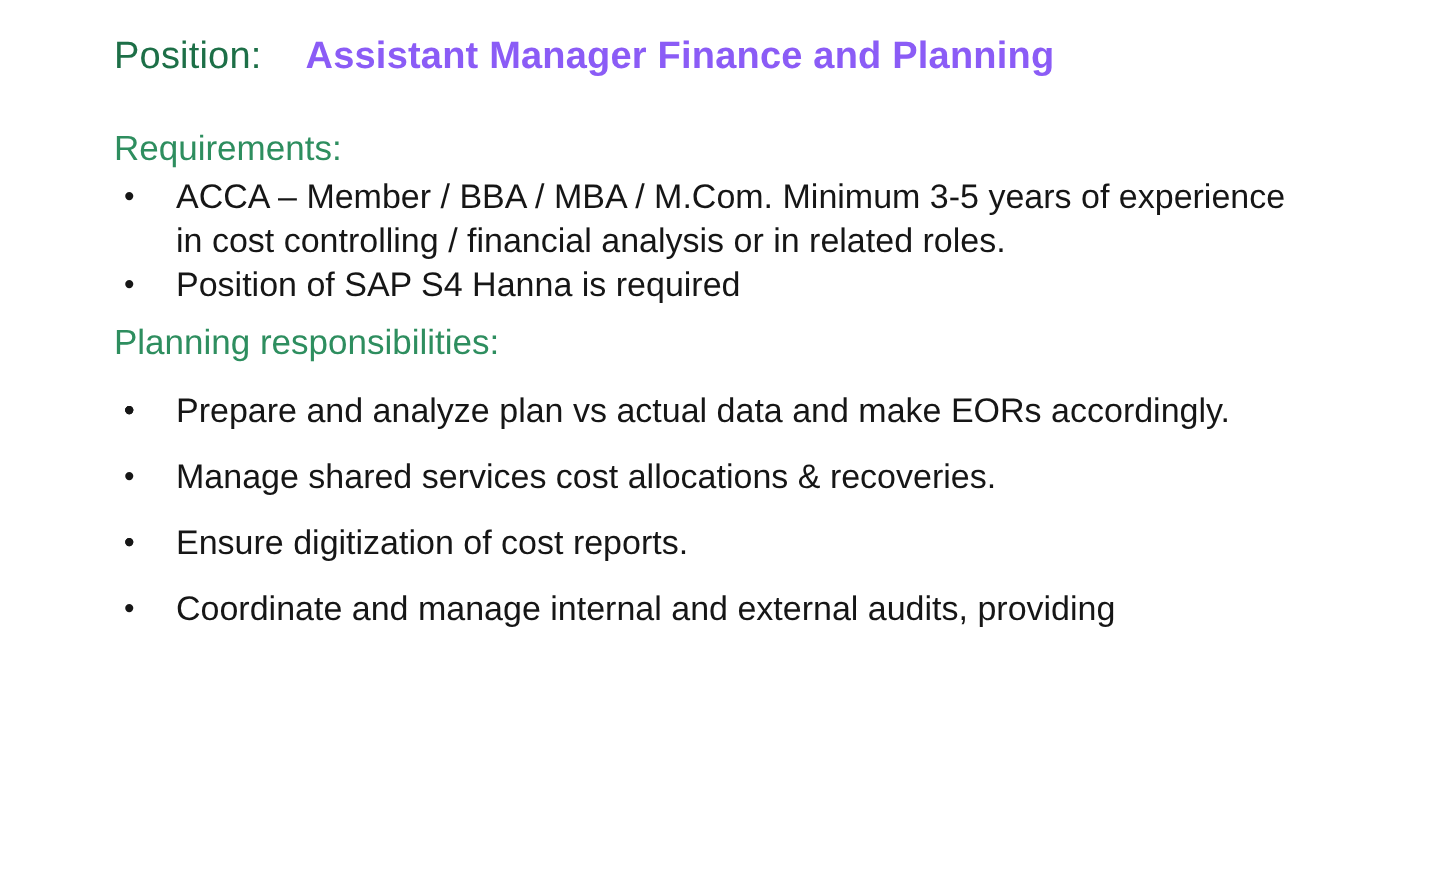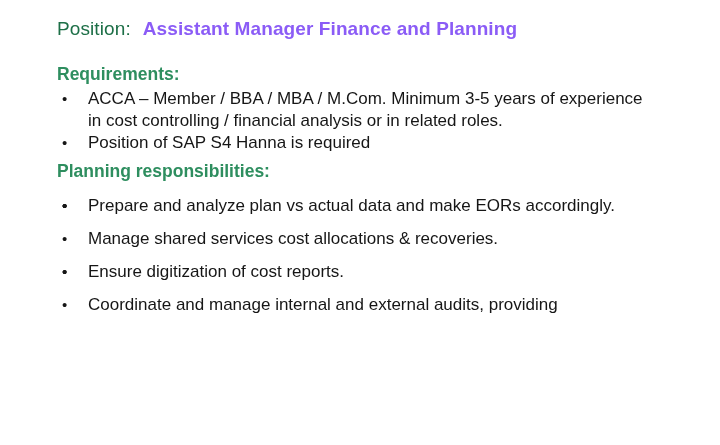--- a/index.html
+++ b/index.html
@@ -15,27 +15,27 @@
     width: 620px;
     box-sizing: content-box;
   }
   .title-line {
     margin: 0 0 21px 0;
     font-size: 19px;
     line-height: 26px;
     color: #1d6f47;
     letter-spacing: 0.1px;
   }
-  .title-line .pos-label { margin-right: 12px; }
+  .title-line .pos-label { margin-right: 22px; }
   .title-line .pos-title { font-weight: bold; color: #8b5cf6; }
   .section-heading {
     margin: 0;
     font-size: 17.5px;
     line-height: 22px;
-    font-weight: 700;
+    font-weight: 400;
     color: #2e8e5f;
   }
   .section-heading.resp { margin-top: 6px; }
   ul.bullet-list {
     list-style: none;
     margin: 0;
     padding: 0;
     font-size: 17px;
     color: #161616;
     width: 587px;

